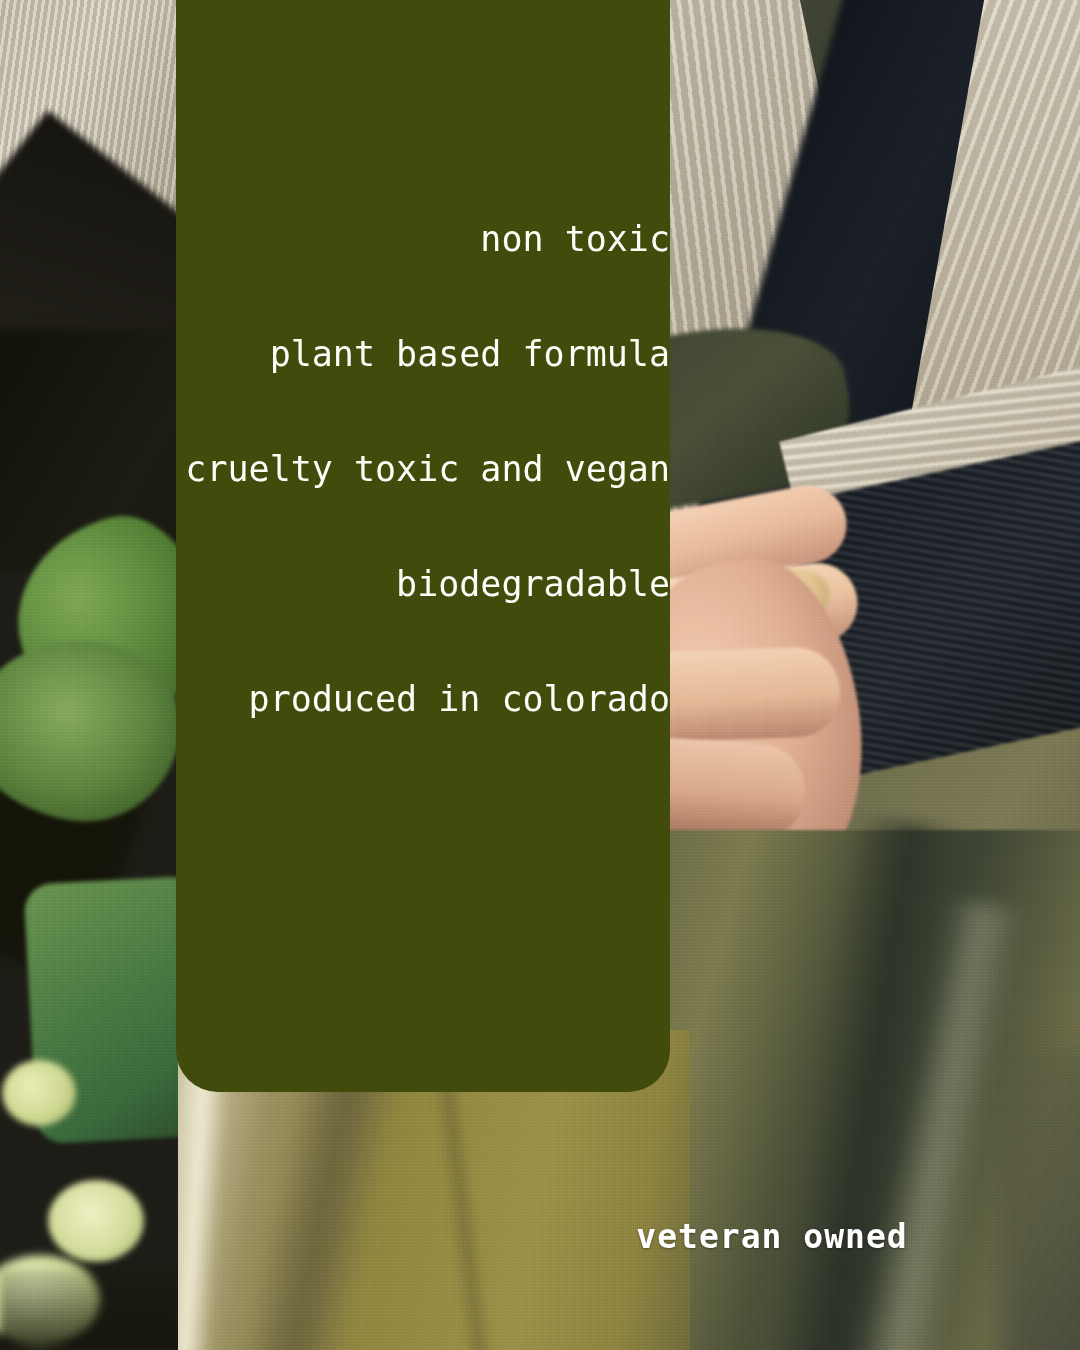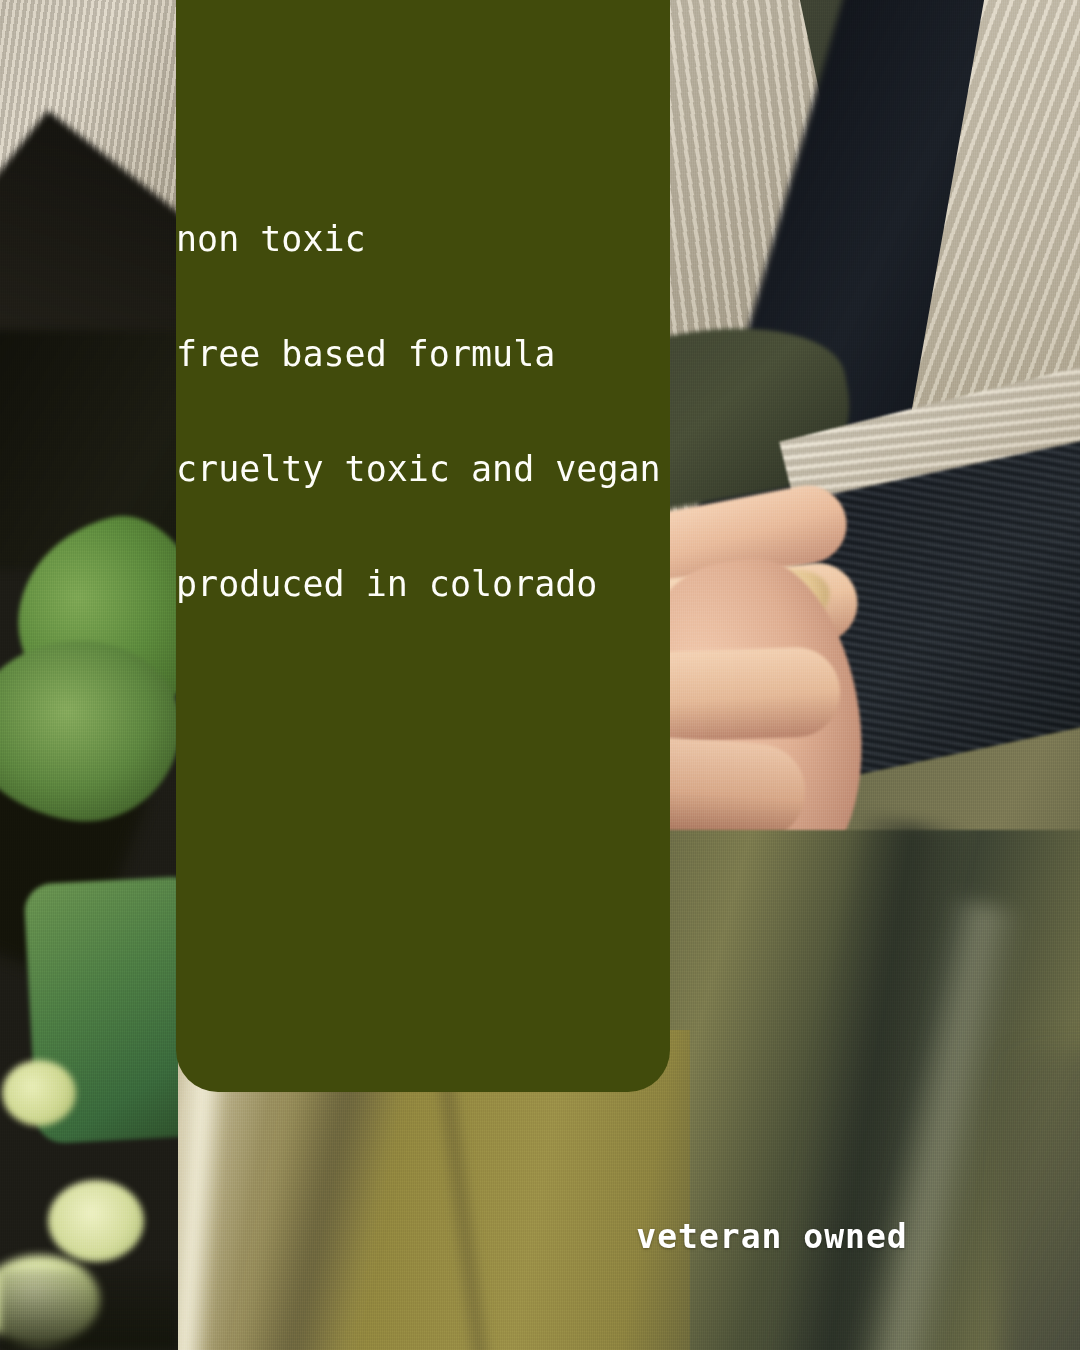--- a/index.html
+++ b/index.html
@@ -284,21 +284,21 @@
     z-index: 5;
   }
   .panel-text {
     position: absolute;
     left: 0;
     top: 10px;
     width: 494px;
     height: 924px;
     display: flex;
     flex-direction: column;
-    align-items: flex-start;
+    align-items: flex-end;
     padding-top: 222px;
     box-sizing: border-box;
   }
   .claim {
     color: #fdfdf8;
     font-family: "DejaVu Sans Mono", "Liberation Mono", monospace;
     font-size: 35px;
     line-height: 1.0;
     letter-spacing: 0px;
     white-space: nowrap;
@@ -372,22 +372,23 @@
       <div class="layer ls-flower3"></div>
       <div class="layer ls-bottomdark"></div>
     </div>
 
     <div class="layer grain"></div>
   </div>
 
   <div class="panel">
     <div class="panel-text">
       <div class="claim">non toxic</div>
-      <div class="claim">free based formula</div>
+      <div class="claim">plant based formula</div>
       <div class="claim">cruelty toxic and vegan</div>
+      <div class="claim">biodegradable</div>
       <div class="claim">produced in colorado</div>
     </div>
   </div>
 
   <div class="badge">
     <span class="badge-line">veteran owned</span>
   </div>
 
 </div>
 

